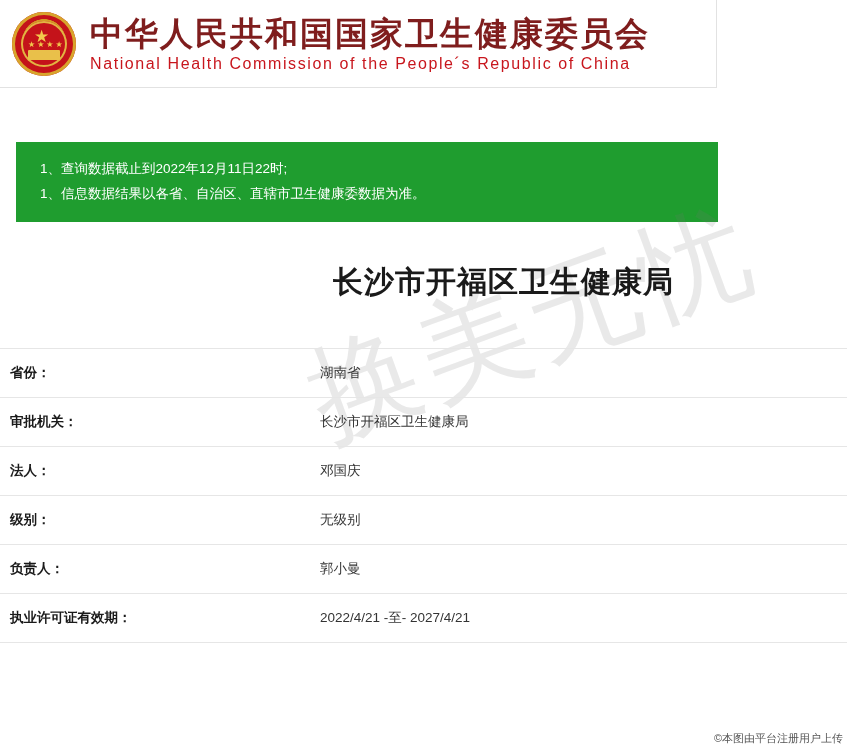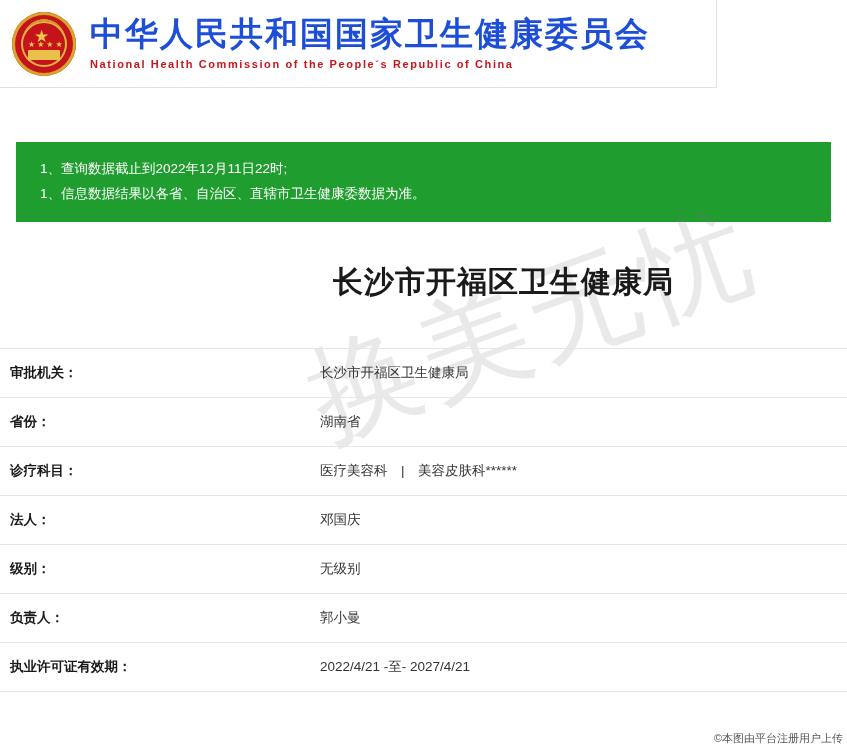--- a/index.html
+++ b/index.html
@@ -74,42 +74,42 @@
     width: 32px; height: 10px;
     background: #e9c04a;
     border-radius: 1px;
   }
   .header-titles {
     display: flex;
     flex-direction: column;
     justify-content: center;
   }
   .title-cn {
-    color: #1d4ed8;
+    color: #7f1d1d;
     font-size: 33px;
     font-weight: bold;
     letter-spacing: 2px;
     line-height: 40px;
     white-space: nowrap;
   }
   .title-en {
     color: #c8161d;
-    font-size: 11px;
-    font-weight: bold;
+    font-size: 16px;
+    font-weight: normal;
     letter-spacing: 1.6px;
     line-height: 20px;
     white-space: nowrap;
   }
 
   
   .notice {
     position: absolute;
     left: 16px;
     top: 142px;
-    width: 815px;
+    width: 702px;
     box-sizing: border-box;
     background: #1f9d2f;
     color: #ffffff;
     padding: 14px 18px 16px 24px;
     font-size: 13.5px;
     line-height: 25px;
   }
   .notice div { white-space: nowrap; }
 
   
@@ -205,32 +205,28 @@
   <div>1、信息数据结果以各省、自治区、直辖市卫生健康委数据为准。</div>
 </div>
 
 <div class="watermark">换美无忧</div>
 
 <div class="org-title">长沙市开福区卫生健康局</div>
 
 <table class="table">
   <tbody>
     <tr>
+      <td class="lbl">省份：</td>
+      <td class="val">湖南省</td>
+    </tr>
+    <tr>
       <td class="lbl">审批机关：</td>
       <td class="val">长沙市开福区卫生健康局</td>
     </tr>
     <tr>
-      <td class="lbl">省份：</td>
-      <td class="val">湖南省</td>
-    </tr>
-    <tr>
-      <td class="lbl">诊疗科目：</td>
-      <td class="val">医疗美容科　|　美容皮肤科******</td>
-    </tr>
-    <tr>
       <td class="lbl">法人：</td>
       <td class="val">邓国庆</td>
     </tr>
     <tr>
       <td class="lbl">级别：</td>
       <td class="val">无级别</td>
     </tr>
     <tr>
       <td class="lbl">负责人：</td>
       <td class="val">郭小曼</td>

